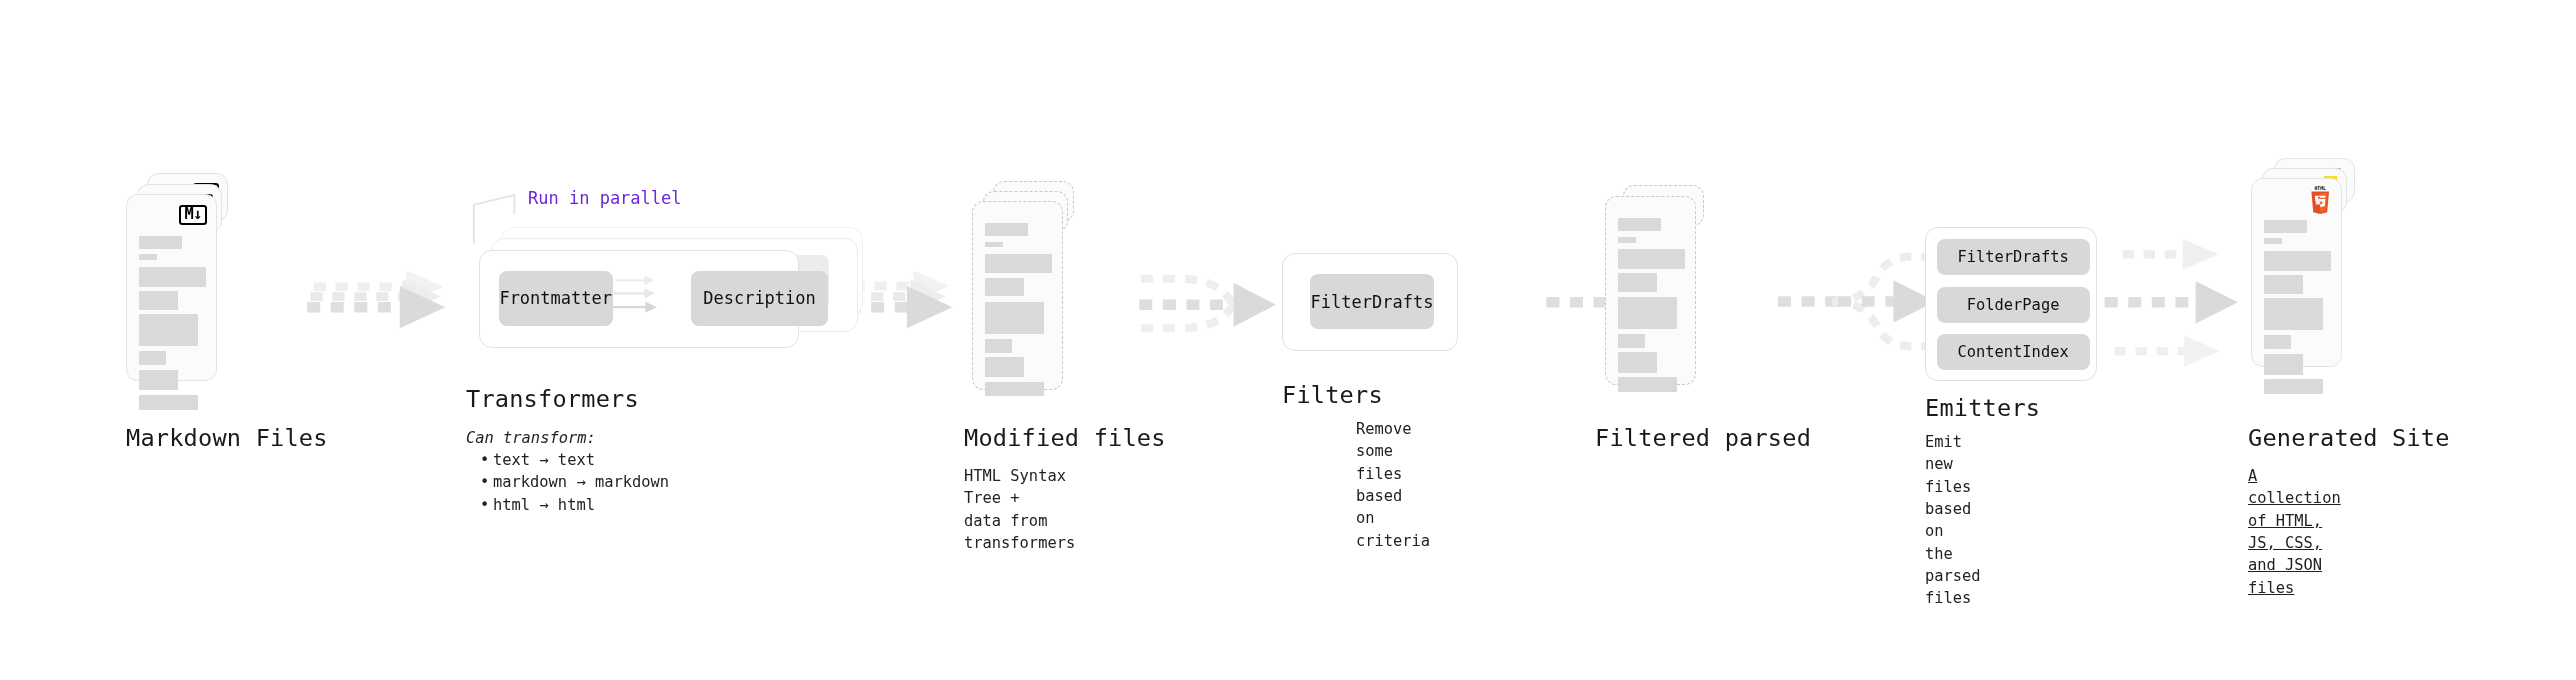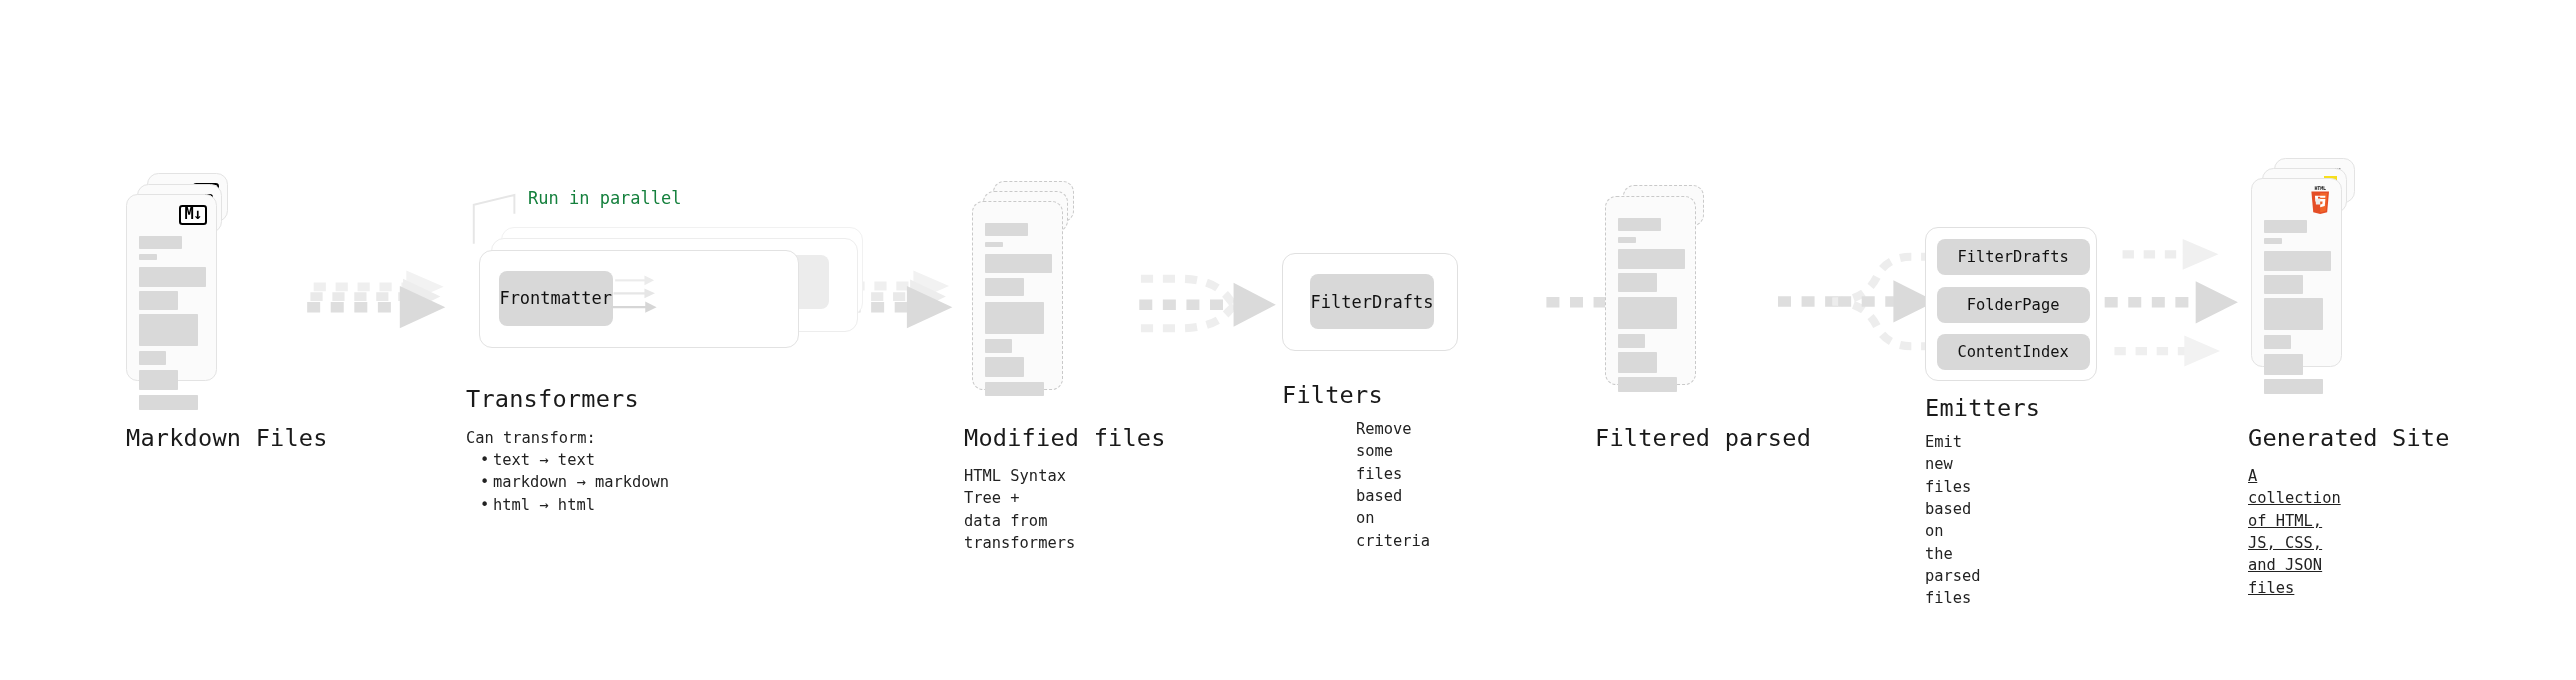--- a/index.html
+++ b/index.html
@@ -126,21 +126,21 @@
     color: #111111;
     white-space: nowrap;
     letter-spacing: 0px;
   }
   .pill.faint { background: #ececec; color: transparent; }
   .pill.fainter { background: #f3f3f3; color: transparent; }
 
   .parallel-note {
     position: absolute;
     font-size: 17px;
-    color: #15803d;
+    color: #6d28d9;
     white-space: nowrap;
     line-height: 1;
   }
 
   svg.overlay {
     position: absolute;
     left: 0;
     top: 0;
     width: 2576px;
     height: 681px;
@@ -246,33 +246,34 @@
       <div class="pill fainter" style="left:207px; top:16.3px; width:122px; height:52px;">&nbsp;</div>
     </div>
 
     <div class="group" style="left:491px; top:238px; width:367px; height:94px; border-color:#ededed; z-index:3;">
       <div class="pill faint" style="left:20.3px; top:16.3px; width:106px; height:54px;">&nbsp;</div>
       <div class="pill faint" style="left:210px; top:16.3px; width:127px; height:54px;">&nbsp;</div>
     </div>
 
     <div class="group" style="left:479px; top:250px; width:320px; height:98px; border-color:#e2e2e2; z-index:4;text-align:center;">
       <div class="pill" style="left:18.7px; top:19.5px; width:114px; height:55px;">Frontmatter</div>
+      <div class="pill" style="left:211px; top:19.5px; width:137px; height:55px;">Description</div>
     </div>
 
     <svg class="overlay" viewBox="0 0 3170 838" style="z-index:5;">
       <line x1="757" y1="345" x2="795" y2="345" stroke="#ebebeb" stroke-width="2.6"></line>
       <polygon points="793,339 805,345 793,351" fill="#ebebeb"></polygon>
       <line x1="755" y1="361" x2="795" y2="361" stroke="#e6e6e6" stroke-width="2.6"></line>
       <polygon points="793,355 806,361 793,367" fill="#e6e6e6"></polygon>
       <line x1="752" y1="378" x2="796" y2="378" stroke="#d6d6d6" stroke-width="2.8"></line>
       <polygon points="794,371 808,378 794,385" fill="#d6d6d6"></polygon>
     </svg>
 
     <div class="stage-title" style="left:466px; top:388px;">Transformers</div>
-    <div class="stage-desc-head" style="left:466px; top:427px;">Can transform:</div>
+    <div class="stage-desc-head" style="left:466px; top:427px;font-style:italic;">Can transform:</div>
     <ul class="bullets" style="left:475px; top:449px;">
       <li>text → text</li>
       <li>markdown → markdown</li>
       <li>html → html</li>
     </ul>
   </div>
 
   <div class="stage" style="left:0;">
     <div class="doc-stack" style="left:972px; top:181px;">
       <div class="doc dashed" style="left:21px; top:0px; width:81px; height:41px; z-index:1;"></div>

